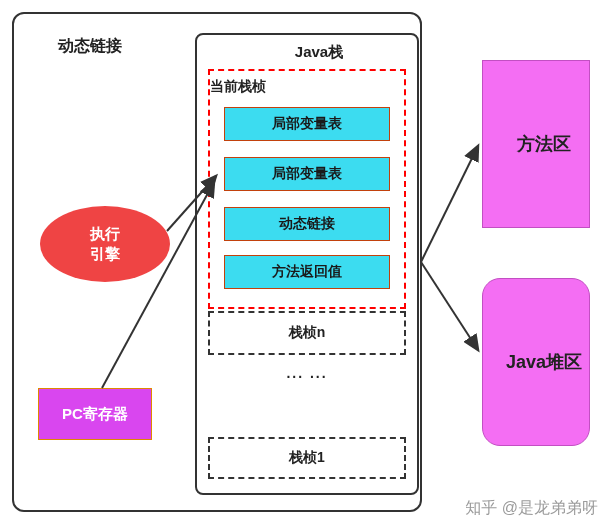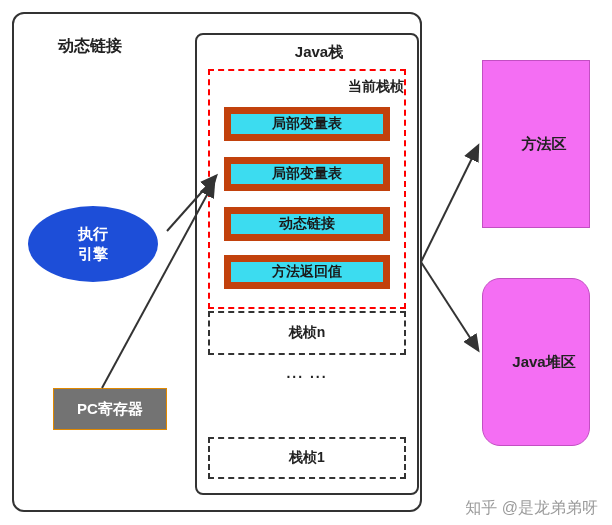--- a/index.html
+++ b/index.html
@@ -47,29 +47,29 @@
   .current-frame {
     position: absolute;
     left: 11px; top: 34px;
     width: 198px; height: 240px;
     border: 2px dashed #ff0000;
     background: #ffffff;
   }
   .current-frame-title {
     position: absolute;
     left: 0; top: 7px; width: 100%;
-    text-align: right;
+    text-align: left;
     font-size: 14px; font-weight: bold; color: #222;
   }
   .frame-item {
     position: absolute;
     left: 14px;
     width: 166px; height: 34px;
     background: #3cdcf0;
-    border: 7px solid #c2410c;
+    border: 1px solid #c2410c;
     display: flex; align-items: center; justify-content: center;
     font-size: 14px; font-weight: bold; color: #1a1a1a;
   }
   .frame-item.i0 { top: 36px; }
   .frame-item.i1 { top: 86px; }
   .frame-item.i2 { top: 136px; }
   .frame-item.i3 { top: 184px; }
   
   .stack-frame {
     position: absolute;
@@ -86,48 +86,48 @@
   .frames-ellipsis {
     position: absolute;
     left: 0; top: 330px; width: 100%;
     text-align: center;
     font-size: 14px; font-weight: bold; color: #222;
     letter-spacing: 2px;
   }
   
   .engine {
     position: absolute;
-    left: 28px; top: 206px;
+    left: 40px; top: 206px;
     width: 130px; height: 76px;
-    background: #1d4ed8;
+    background: #ef4444;
     border-radius: 50%;
     display: flex; align-items: center; justify-content: center;
     text-align: center;
     color: #ffffff; font-size: 15px; font-weight: bold;
     white-space: pre-line;
     line-height: 1.35;
   }
   
   .pc-register {
     position: absolute;
-    left: 53px; top: 388px;
-    width: 114px; height: 42px;
-    background: #737373;
+    left: 38px; top: 388px;
+    width: 114px; height: 52px;
+    background: #d946ef;
     border: 1px solid #e08800;
     display: flex; align-items: center; justify-content: center;
     color: #ffffff; font-size: 15px; font-weight: bold;
   }
   
   .pink-box {
     position: absolute;
     width: 108px; height: 168px;
     background: #f46ef3;
     border: 1px solid #c24fc2;
     display: flex; align-items: center; justify-content: center;
-    font-size: 15px; font-weight: bold; color: #222; padding-left: 16px;
+    font-size: 18px; font-weight: bold; color: #222; padding-left: 16px;
   }
   .method-area { left: 482px; top: 60px; }
   .heap-area   { left: 482px; top: 278px; border-radius: 18px; }
   
   .arrows {
     position: absolute;
     left: 0; top: 0;
     width: 612px; height: 525px;
     pointer-events: none;
   }

